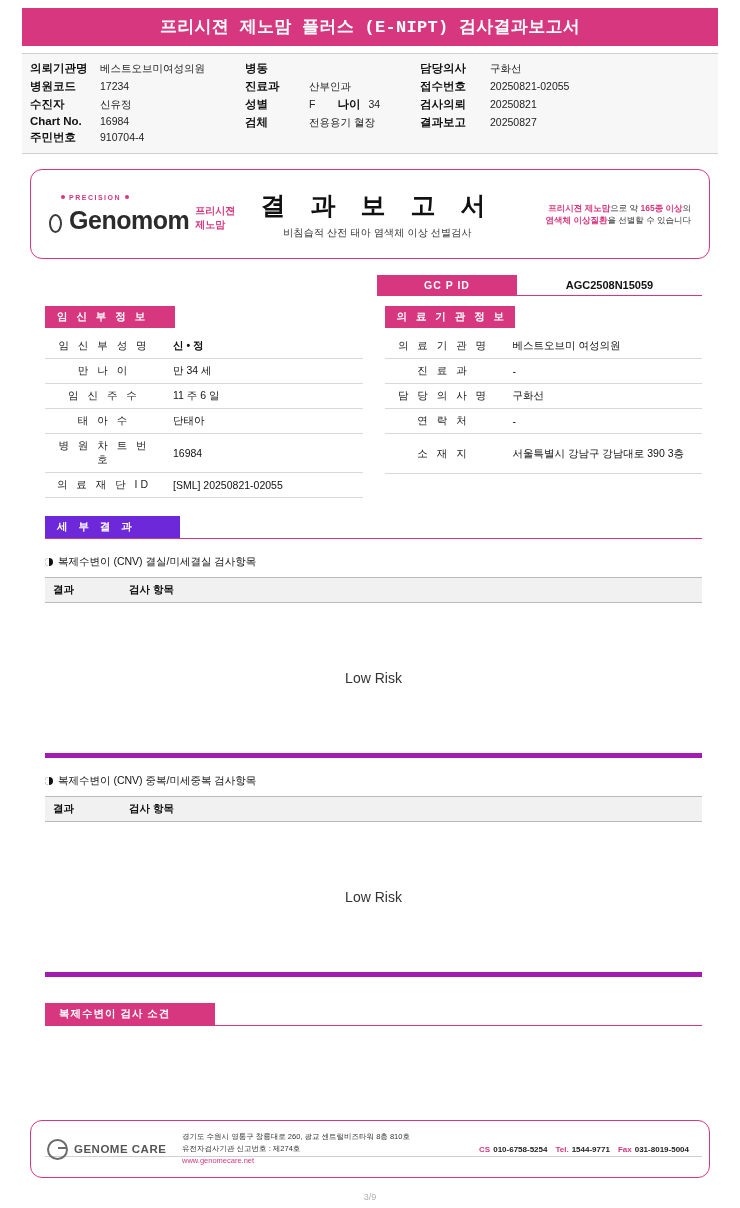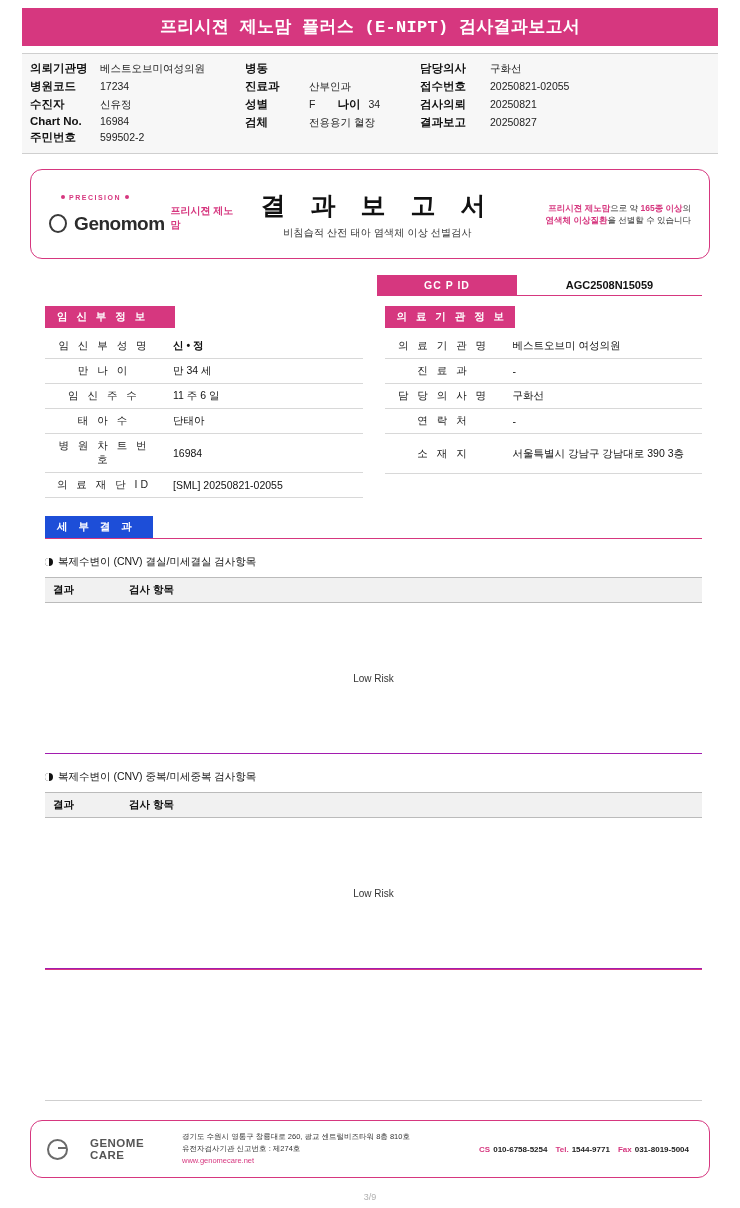--- a/index.html
+++ b/index.html
@@ -105,21 +105,21 @@
   }
   .brand-logo-mark {
     width: 15px; height: 15px;
     border: 2px solid #3a3a3a;
     border-radius: 50%;
     margin-right: 1px;
     position: relative;
     top: -2px;
   }
   .brand-name {
-    font-size: 19px;
+    font-size: 25px;
     font-weight: bold;
     color: #2b2b2b;
     letter-spacing: -.5px;
   }
   .brand-kr {
     font-size: 10px;
     font-weight: bold;
     color: #d6377f;
     padding-bottom: 3px;
   }
@@ -210,27 +210,27 @@
     text-align: center;
     letter-spacing: 3px;
     color: #222;
   }
   .info-table td.v { padding-left: 10px; color: #111; }
   .info-table td.v b { font-weight: bold; }
 
   
   .detail-wrap { margin: 18px 38px 0 45px; }
   .detail-head {
-    background: #1d4ed8;
+    background: #6d28d9;
     color: #fff;
     font-size: 10.5px;
     font-weight: bold;
     letter-spacing: 4px;
     padding: 4px 0 4px 12px;
-    width: 108px;
+    width: 135px;
     box-sizing: border-box;
     border-bottom: 1.5px solid #d6377f;
   }
   .detail-rule {
     border-bottom: 1.5px solid #d6377f;
     margin-top: -1px;
   }
   .sub-item {
     margin-top: 16px;
     font-size: 10.5px;
@@ -265,25 +265,25 @@
     background: #f1f1f1;
     border-top: 1px solid #bbb;
     border-bottom: 1px solid #bbb;
     font-weight: bold;
     text-align: left;
     padding: 5px 8px;
   }
   .result-table th.c-result { width: 60px; }
   .result-body {
     height: 150px;
-    border-bottom: 1px solid #a21caf;
+    border-bottom: 5px solid #a21caf;
     display: flex;
     align-items: center;
     justify-content: center;
-    font-size: 10px;
+    font-size: 14px;
     color: #333;
   }
   .result-body.b2 { height: 150px; }
 
   
   .opinion-head {
     margin: 26px 38px 0 45px;
     background: #d6377f;
     color: #fff;
     font-size: 10.5px;
@@ -317,21 +317,21 @@
     border-radius: 12px;
     height: 58px;
     display: flex;
     align-items: center;
     padding: 0 16px;
     box-sizing: border-box;
   }
   .gc-logo {
     display: flex;
     align-items: center;
-    gap: 22px;
+    gap: 6px;
     width: 135px;
     color: #4a4a4a;
   }
   .gc-mark {
     width: 17px; height: 17px;
     border: 2px solid #6a6a6a;
     border-radius: 50%;
     position: relative;
   }
   .gc-mark::after {
@@ -393,21 +393,21 @@
       <div class="hdr-row">
         <span class="hdr-label w1">수진자</span>
         <span class="hdr-value">신유정</span>
       </div>
       <div class="hdr-row">
         <span class="hdr-label w1">Chart No.</span>
         <span class="hdr-value">16984</span>
       </div>
       <div class="hdr-row">
         <span class="hdr-label w1">주민번호</span>
-        <span class="hdr-value">599502-2</span>
+        <span class="hdr-value">910704-4</span>
       </div>
     </div>
 
     <div class="hdr-col c2">
       <div class="hdr-row">
         <span class="hdr-label w2">병동</span>
         <span class="hdr-value"></span>
       </div>
       <div class="hdr-row">
         <span class="hdr-label w2">진료과</span>
@@ -565,20 +565,21 @@
       <tbody>
           <tr>
         <th class="c-result">결과</th>
         <th>검사 항목</th>
       </tr>
     </tbody>
       </table>
     <div class="result-body b2">Low Risk</div>
   </div>
 
+  <div class="opinion-head">복제수변이 검사 소견</div>
   <div class="opinion-rule"></div>
   <div class="opinion-body"></div>
   <div class="opinion-tail"></div>
 
   <div class="footer-card">
     <div class="gc-logo">
       <span class="gc-mark"></span>
       <span class="gc-name">GENOME CARE</span>
     </div>
     <div class="addr">

